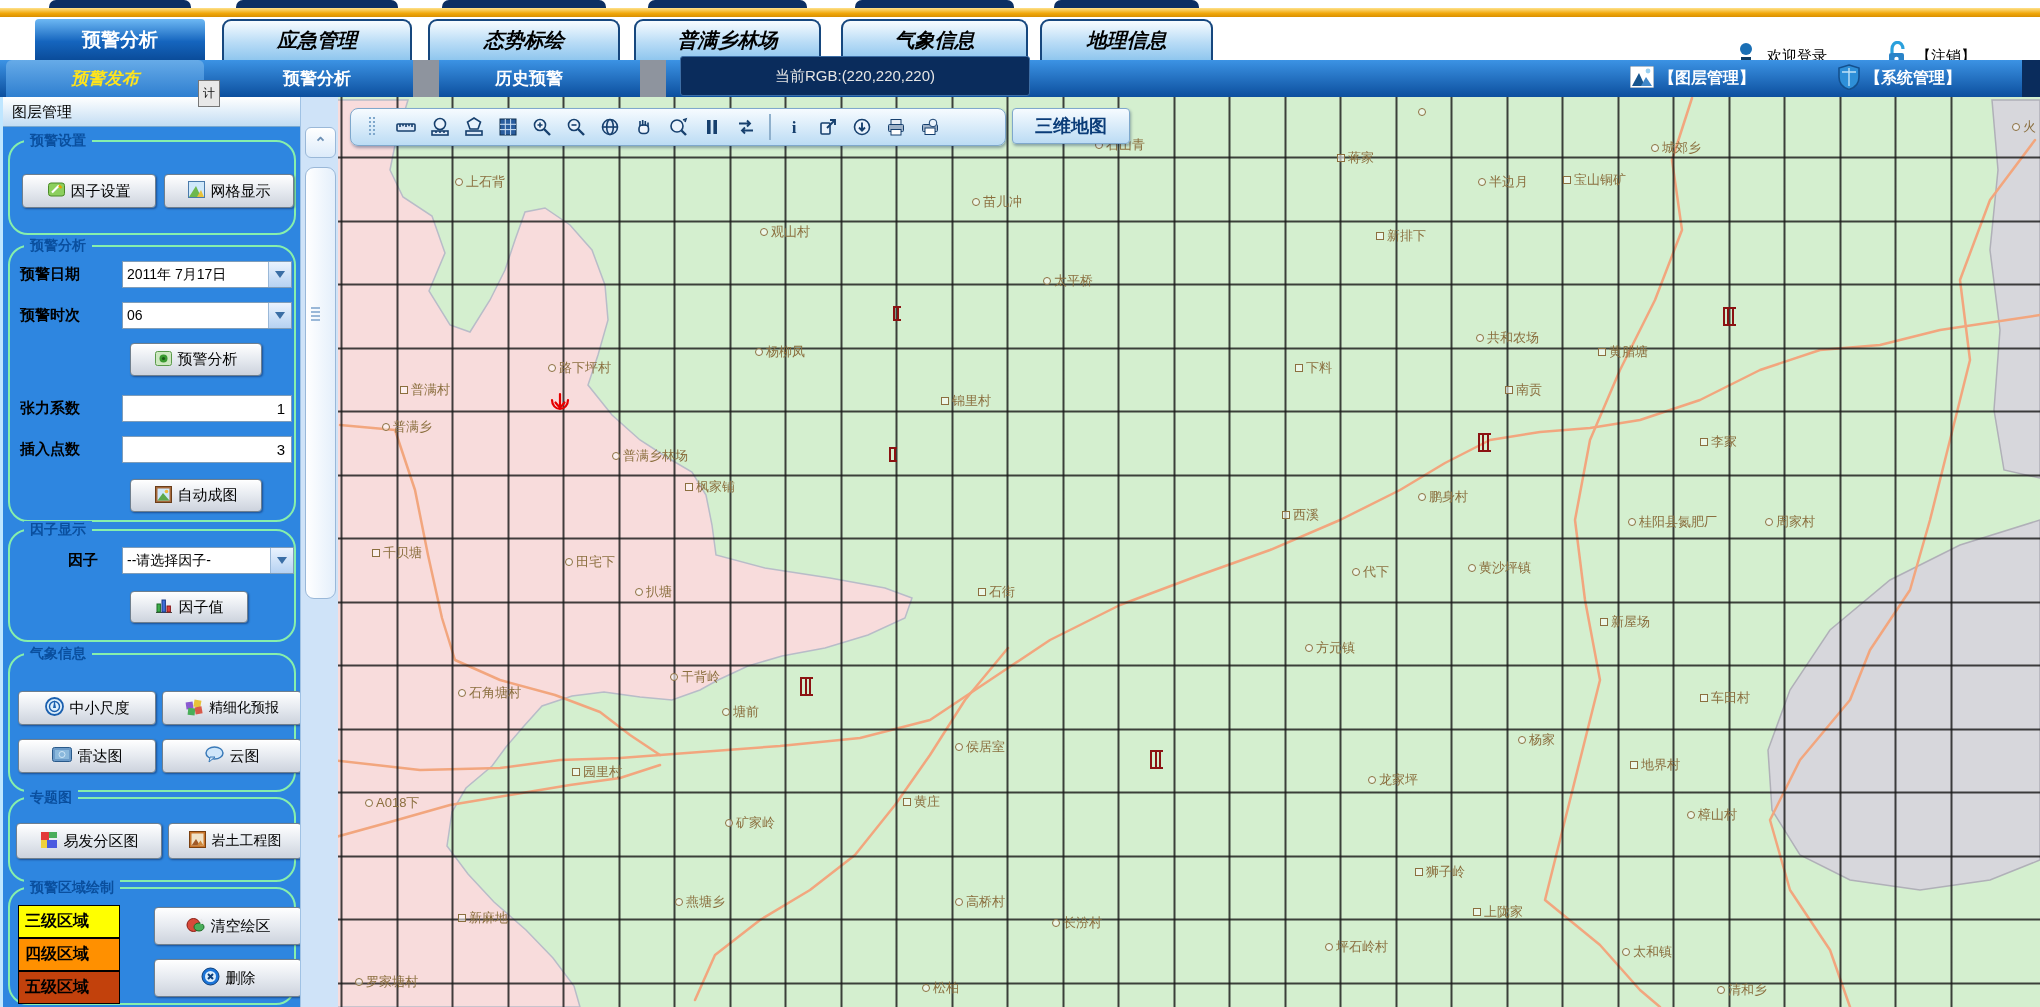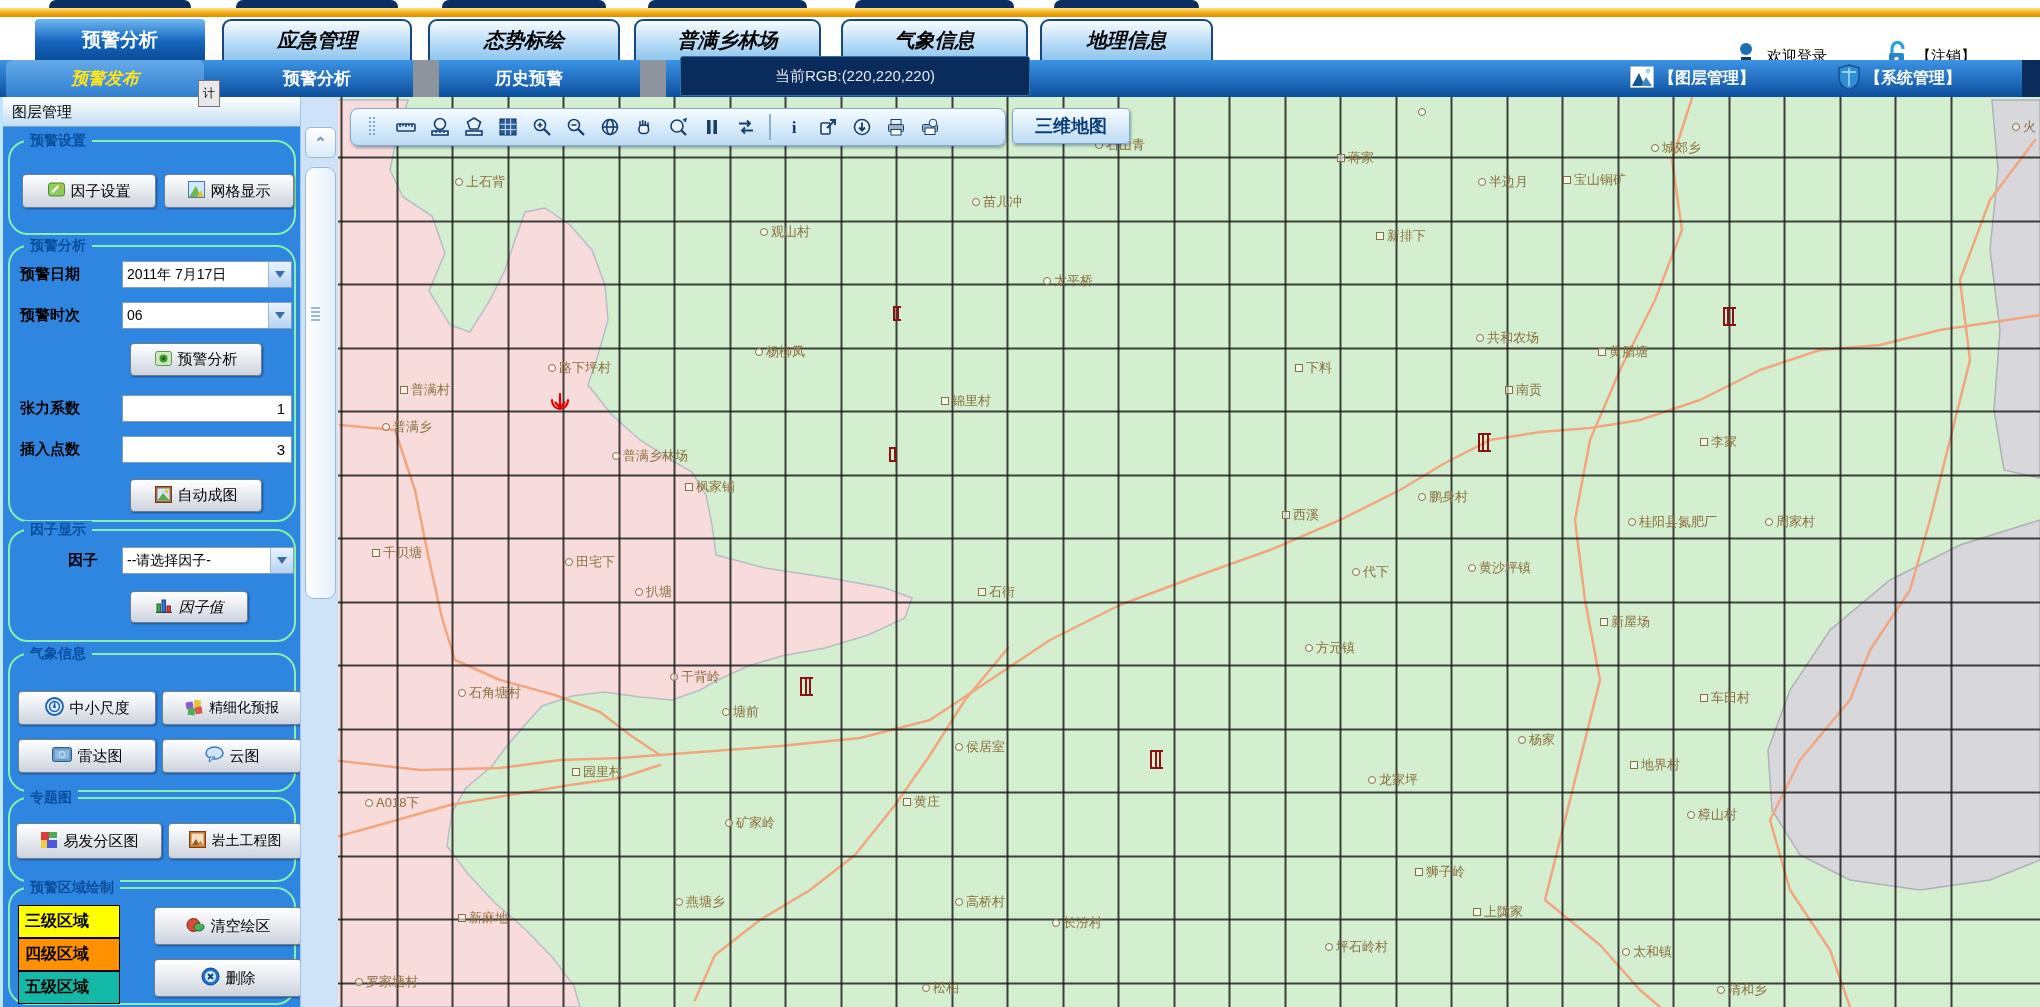--- a/index.html
+++ b/index.html
@@ -235,21 +235,21 @@
     <span class="grp-lg">因子显示</span>
     <span class="sblabel" style="left:58px;top:20px;">因子</span>
     <div class="combo" style="left:112px;top:16px;width:172px;">
       <span class="val">--请选择因子-</span>
       <span class="arr">
           <svg width="10" height="7">
             <polygon points="0,0 10,0 5,7" fill="#3a6ea5"></polygon>
           </svg>
         </span>
     </div>
-    <div class="xpbtn" style="left:120px;top:60px;width:118px;height:32px;font-style:italic;">
+    <div class="xpbtn" style="left:120px;top:60px;width:118px;height:32px;">
       <span><svg width="18" height="17">
             <path d="M1,15.5 H17" stroke="#444"></path>
             <rect x="2" y="7" width="3.4" height="8" fill="#3fae4a" stroke="#1a6a24"></rect>
             <rect x="7" y="3" width="3.4" height="12" fill="#3f6ed8" stroke="#1a3a88"></rect>
             <rect x="12" y="9" width="3.4" height="6" fill="#d83f3f" stroke="#881a1a"></rect>
           </svg></span>
       <span>因子值</span>
     </div>
   </div>
 
@@ -309,21 +309,21 @@
           </svg></span>
       <span>岩土工程图</span>
     </div>
   </div>
 
   <div class="grp" style="top:790px;height:118px;">
     <span class="grp-lg">预警区域绘制</span>
     <div id="lvlboxes">
         <div class="lvl" style="top: 16px; background: rgb(255, 255, 0);">三级区域</div>
         <div class="lvl" style="top: 49px; background: rgb(255, 144, 0);">四级区域</div>
-        <div class="lvl" style="top: 82px; background: #14b8a6;">五级区域</div>
+        <div class="lvl" style="top: 82px; background: #c2410c;">五级区域</div>
       </div>
     <div class="xpbtn" style="left:144px;top:18px;width:148px;height:38px;">
       <span><svg width="19" height="18">
             <circle cx="7.5" cy="9" r="6.5" fill="#d84a3a" stroke="#8a1a10"></circle>
             <ellipse cx="13" cy="11" rx="5" ry="4" fill="#4aae5a" stroke="#1a6a24"></ellipse>
             <path d="M15,3 l1.5,3 M17.5,6.5 l-3,1" stroke="#e8e8e8" stroke-width="1.4"></path>
           </svg></span>
       <span>清空绘区</span>
     </div>
     <div class="xpbtn" style="left:144px;top:70px;width:148px;height:38px;">

